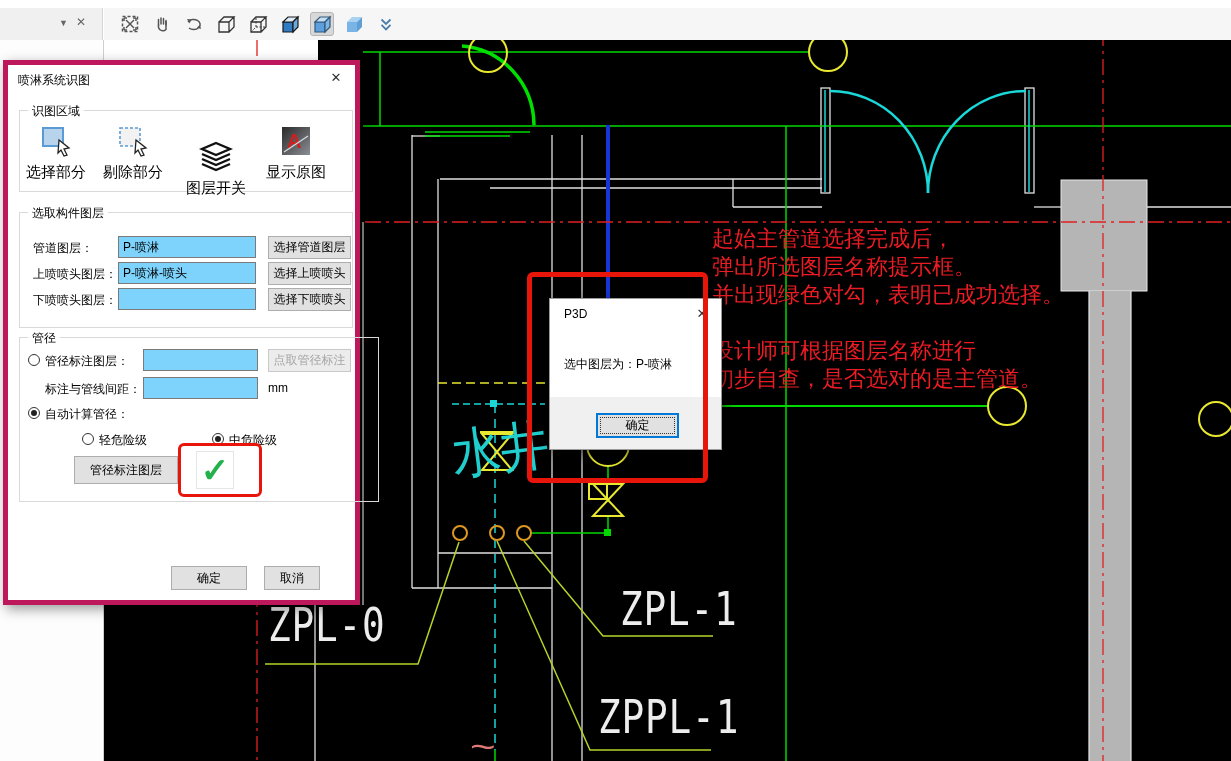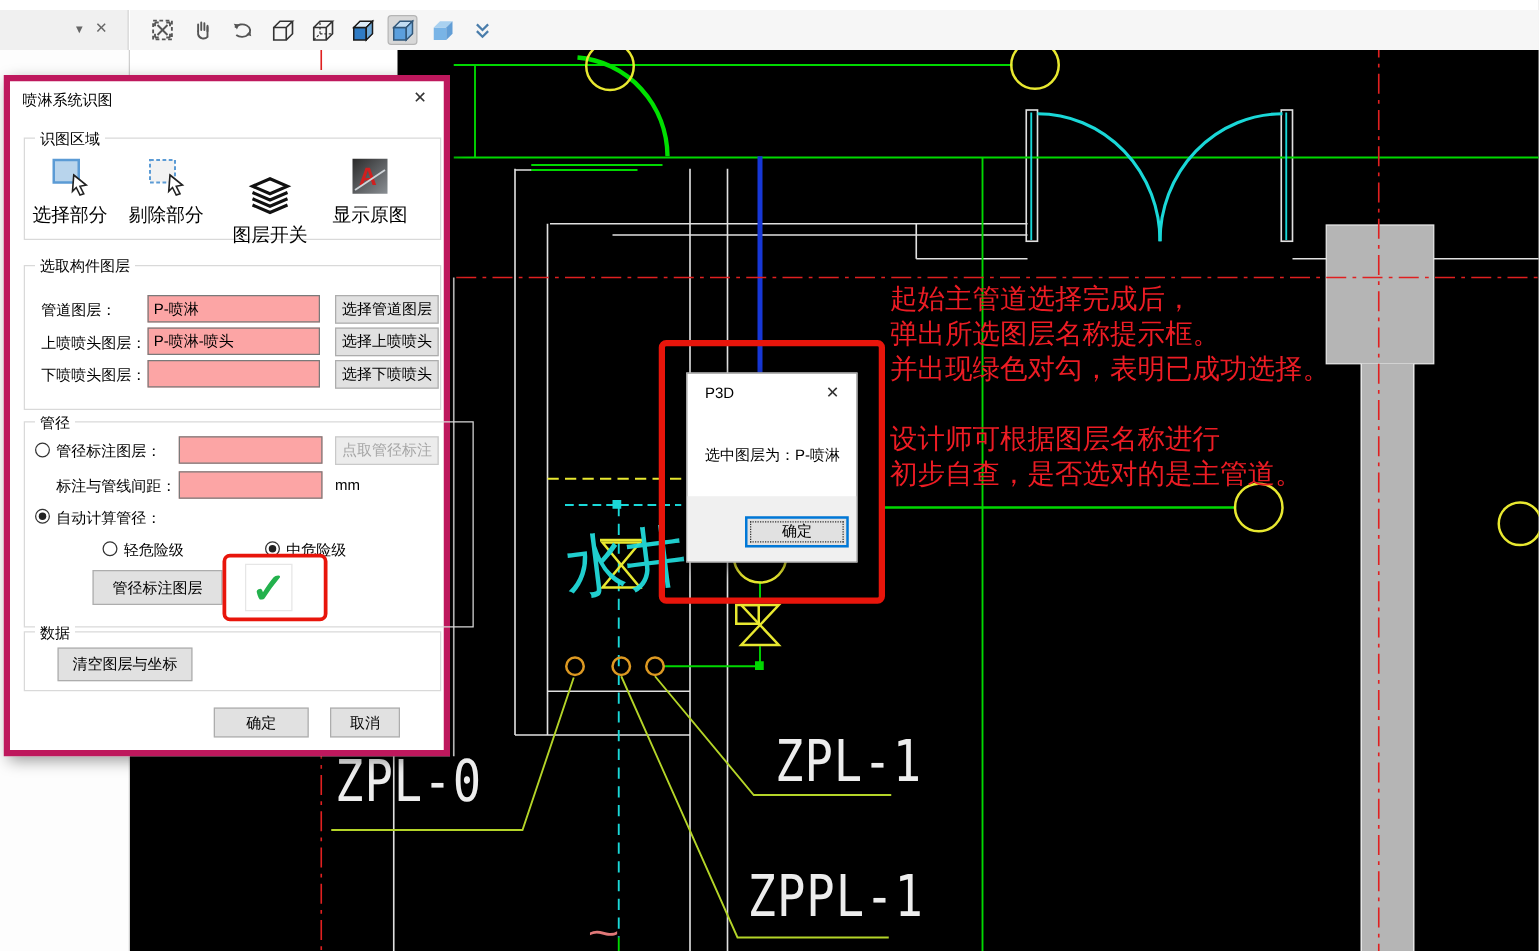--- a/index.html
+++ b/index.html
@@ -28,32 +28,32 @@
   .dlg { left:3px; top:60px; width:357px; height:545px; background:#fff;
          border:5px solid #be185d; box-shadow:3px 4px 12px rgba(0,0,0,.4); font-size:12px; color:#000; }
   .dlg-title { position:absolute; left:10px; top:7px; }
   .x-btn { position:absolute; right:6px; top:3px; width:26px; height:20px; text-align:center;
            font-size:13px; color:#333; line-height:20px; cursor:default; }
   .grp { position:absolute; border:1px solid #d9d9d9; }
   .cap { position:absolute; top:-8px; left:8px; background:#fff; padding:0 4px; font-size:12px; }
   .btn { position:absolute; background:#e1e1e1; border:1px solid #adadad; font-size:12px;
          font-family:inherit; color:#000; }
   .btn.disabled { background:#ececec; border-color:#c9c9c9; color:#a6a6a6; }
-  .fld { position:absolute; border:1px solid #7a7a7a; background:#fca5a5; font-size:12px;
+  .fld { position:absolute; border:1px solid #7a7a7a; background:#7dd3fc; font-size:12px;
          font-family:inherit; padding:2px 4px; }
   .radio { position:absolute; width:12px; height:12px; border:1px solid #333; border-radius:50%; background:#fff; }
   .radio.checked::after { content:""; position:absolute; left:2px; top:2px; width:6px; height:6px;
                           border-radius:50%; background:#222; }
   .lbl { position:absolute; white-space:nowrap; }
   .icon-btn { position:absolute; width:60px; height:68px; text-align:center; }
   .icon-btn .ic { height:44px; display:flex; align-items:center; justify-content:center; }
   .icon-btn .tx { font-size:15px; }
 
   
-  .msg { left:549px; top:298px; width:137px; height:152px; background:#fff;
+  .msg { left:549px; top:298px; width:173px; height:152px; background:#fff;
          border:1px solid #9a9a9a; box-shadow:3px 4px 12px rgba(0,0,0,.55); font-size:12px; }
   .msg-footer { position:absolute; left:0; bottom:0; width:100%; height:52px; background:#f0f0f0; }
   .msg-ok { position:absolute; left:46px; top:114px; width:83px; height:25px; background:#e1e1e1;
             border:2px solid #0078d7; font-size:12px; font-family:inherit; }
   .msg-ok::after { content:""; position:absolute; inset:2px; border:1px dotted #333; }
 
   
   .hl { border:4px solid #e8150b; border-radius:6px; }
   .checkbox-visual { position:absolute; width:38px; height:38px; background:#fff;
                      border:1px solid #e6e6e6; display:flex; align-items:center; justify-content:center;
@@ -320,24 +320,20 @@
     <span class="radio checked" style="left:8px;top:69px"></span>
     <span class="lbl" style="left:25px;top:68px">自动计算管径：</span>
     <span class="radio" style="left:62px;top:95px"></span>
     <span class="lbl" style="left:79px;top:94px">轻危险级</span>
     <span class="radio checked" style="left:192px;top:95px"></span>
     <span class="lbl" style="left:209px;top:94px">中危险级</span>
     <button class="btn" style="left:54px;top:118px;width:104px;height:28px">管径标注图层</button>
     <span class="checkbox-visual" style="left:176px;top:113px">✓</span>
   </div>
 
-  <div class="grp" style="left:11px;top:440px;width:334px;height:48px">
-    <span class="cap">数据</span>
-    <button class="btn" style="left:26px;top:12px;width:108px;height:27px">清空图层与坐标</button>
-  </div>
 
   <button class="btn" style="left:163px;top:501px;width:76px;height:24px">确定</button>
   <button class="btn" style="left:256px;top:501px;width:56px;height:24px">取消</button>
 </div>
 
 <div class="abs hl" style="left:178px;top:443px;width:84px;height:54px;border-width:3px"></div>
 
 <div class="abs msg">
   <div style="position:absolute;left:14px;top:8px">P3D</div>
   <div class="x-btn" style="right:6px;top:5px">✕</div>

